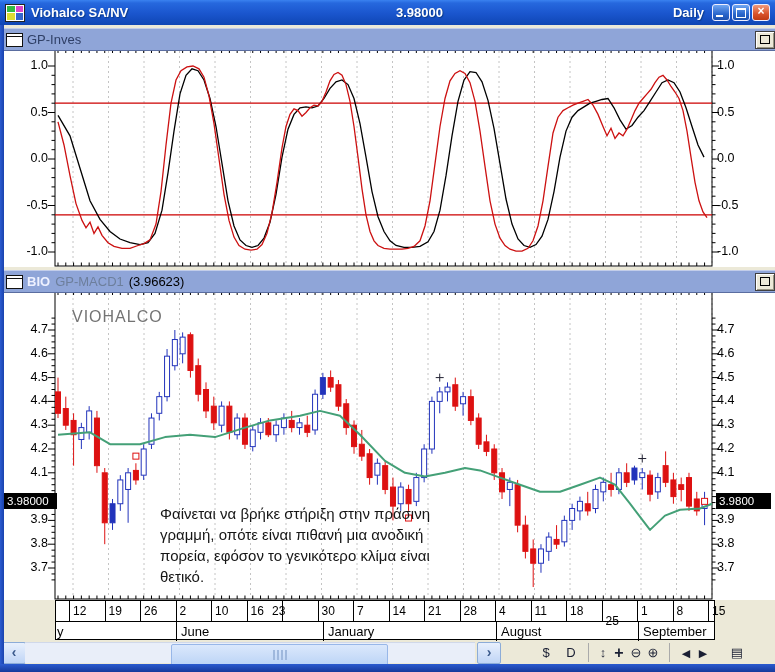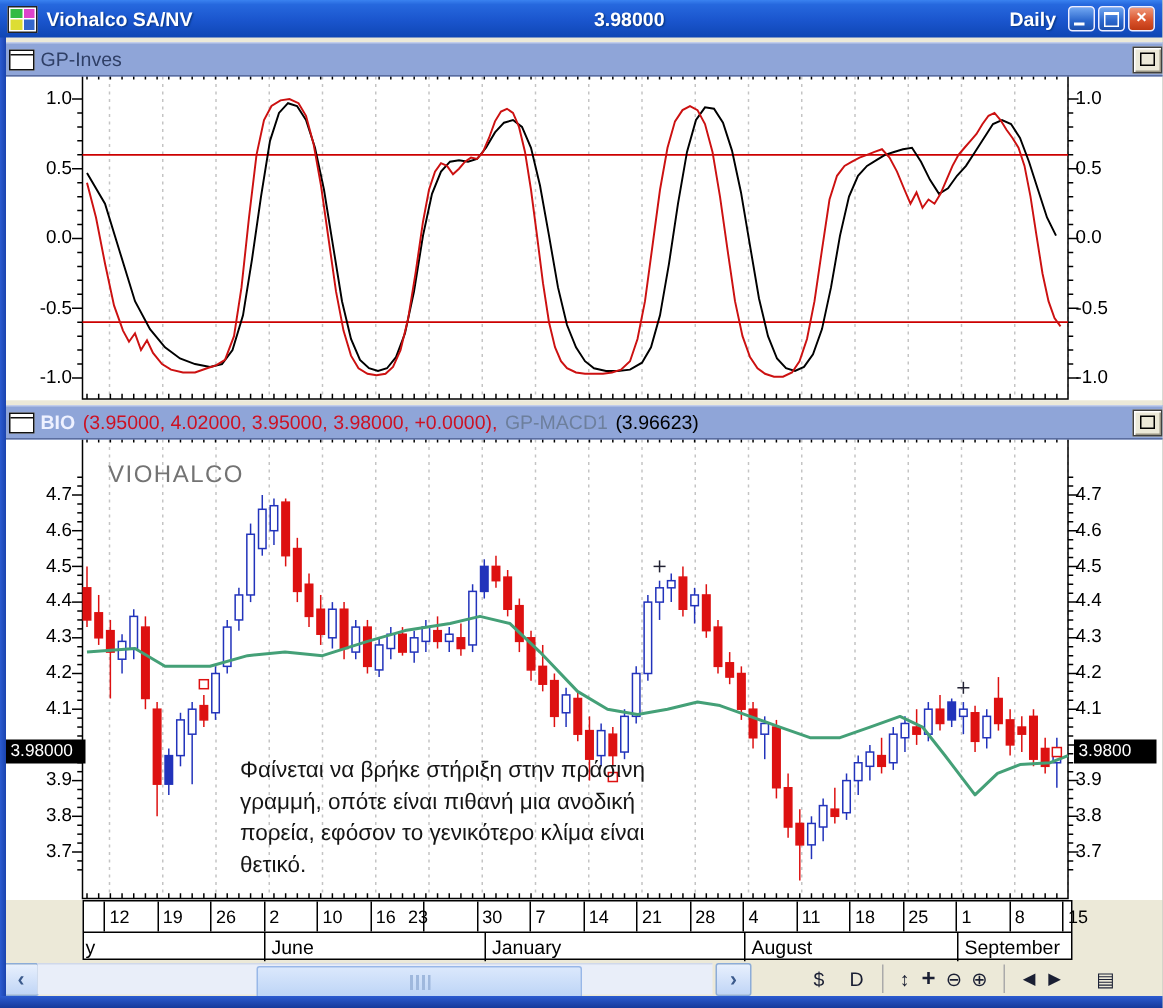--- a/index.html
+++ b/index.html
@@ -378,21 +378,20 @@
       <span class="ylab l" style="top: 148.5px;">-0.5</span>
       <span class="ylab r" style="top: 148.5px;">-0.5</span>
       <span class="ylab l" style="top: 195px;">-1.0</span>
       <span class="ylab r" style="top: 195px;">-1.0</span>
     </div>
 
   <div class="gap" style="top:267px"></div>
   <div class="ptitle" style="top:270px">
     <span class="doc-icon"></span>
     <span class="ind-name2a">BIO</span>
-    <span class="ind-vals">(3.95000, 4.02000, 3.95000, 3.98000, +0.0000),</span>
     <span class="ind-name2b">GP-MACD1</span>
     <span class="ind-vals2">(3.96623)</span>
     <span class="pbtns">
       <span class="pbtn">
           <span class="sq"></span>
         </span>
       <span class="pbtn">
           <span class="xg">X</span>
         </span>
     </span>
@@ -996,21 +995,21 @@
         <div class="dlab" style="left: 372px;">21</div>
         <div class="drow-sep" style="left: 403.5px;"></div>
         <div class="dlab" style="left: 407.5px;">28</div>
         <div class="drow-sep" style="left: 439px;"></div>
         <div class="dlab" style="left: 443px;">4</div>
         <div class="drow-sep" style="left: 474.5px;"></div>
         <div class="dlab" style="left: 478.5px;">11</div>
         <div class="drow-sep" style="left: 510px;"></div>
         <div class="dlab" style="left: 514px;">18</div>
         <div class="drow-sep" style="left: 545.5px;"></div>
-        <div class="dlab" style="left: 549.5px;">25</div>
+        <div class="dlab" style="left: 549.5px; margin-top: 10px;">25</div>
         <div class="drow-sep" style="left: 581px;"></div>
         <div class="dlab" style="left: 585px;">1</div>
         <div class="drow-sep" style="left: 616.5px;"></div>
         <div class="dlab" style="left: 620.5px;">8</div>
         <div class="drow-sep" style="left: 652px;"></div>
         <div class="dlab" style="left: 656px;">15</div>
         <div class="mlab" style="left: 1px;">y</div>
         <div class="msep" style="left: 120px;"></div>
         <div class="mlab" style="left: 125px;">June</div>
         <div class="msep" style="left: 267px;"></div>

